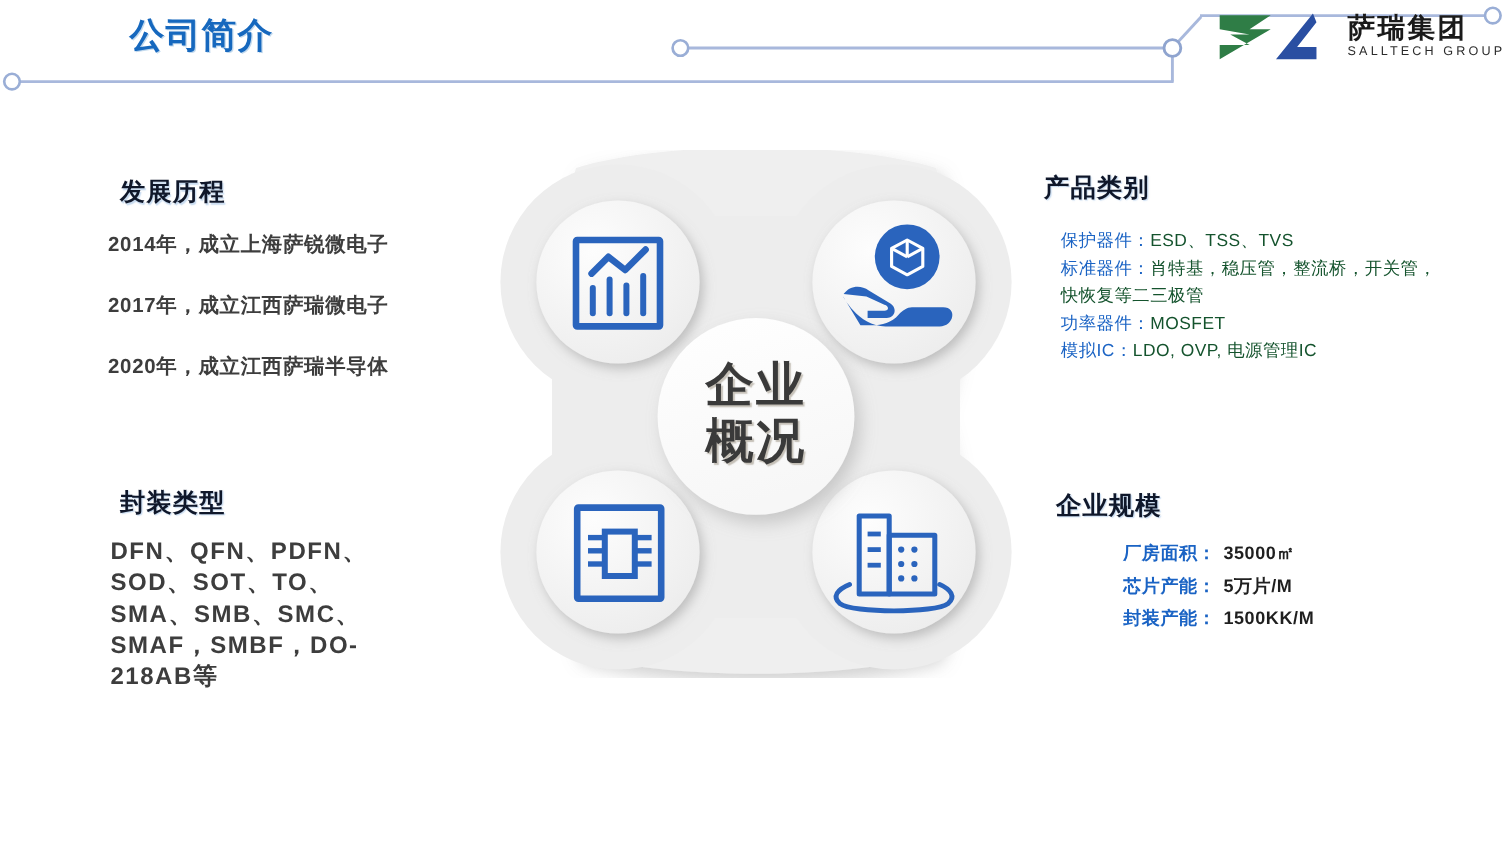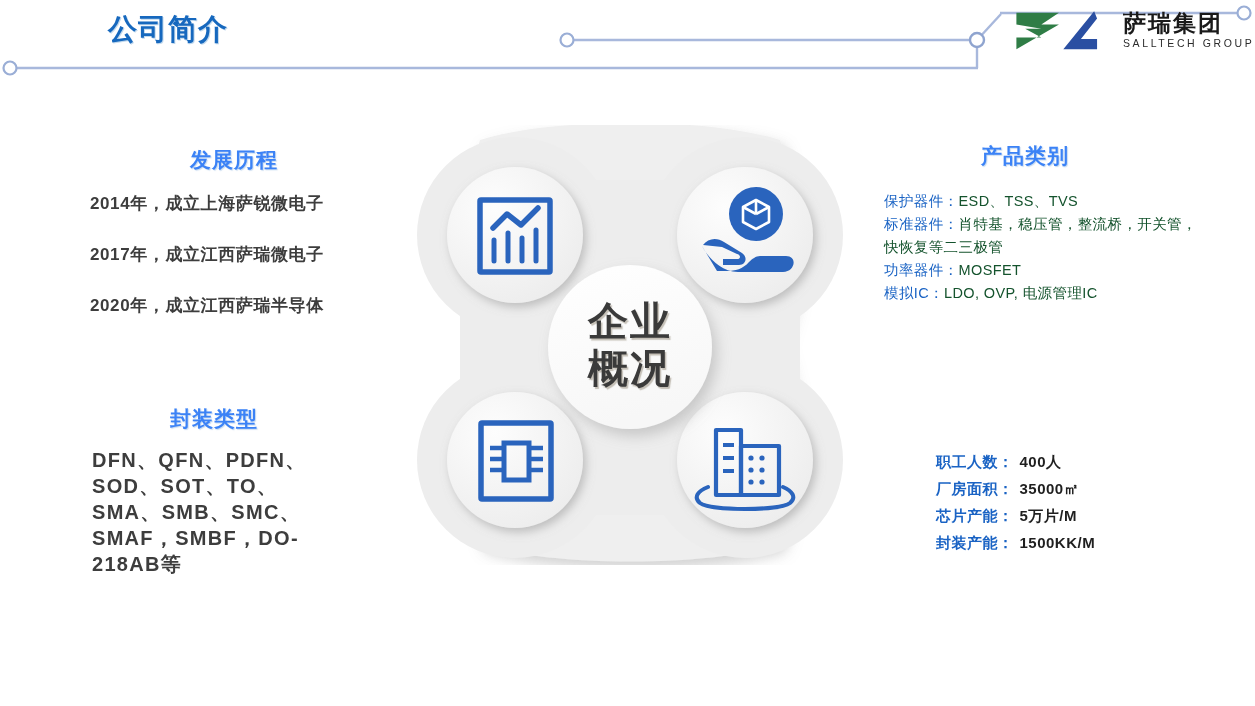--- a/index.html
+++ b/index.html
@@ -24,22 +24,22 @@
   
   .logo { position: absolute; left: 1012px; top: 8px; display: flex; align-items: center; gap: 23px; }
   .logo-mark { width: 88px; height: 46px; }
   .logo-text { display: flex; flex-direction: column; justify-content: center; }
   .logo-cn { font-size: 23px; font-weight: bold; color: #1a1a1a; letter-spacing: 2px; line-height: 1.05; }
   .logo-en { font-size: 10.5px; color: #2b2b2b; letter-spacing: 2.6px; line-height: 1.4; margin-top: 1px; }
 
   
   .sec-title {
     position: absolute;
-    font-size: 21px; font-weight: bold; color: #3b82f6;
-    text-align: center; letter-spacing: 1px;
+    font-size: 21px; font-weight: bold; color: #0f172a;
+    letter-spacing: 1px;
     text-shadow: 1px 1px 1px rgba(150,185,225,0.55);
   }
   .sec-body { position: absolute; color: #3b3b3b; }
 
   
   #dev-title { left: 100px; top: 146px; width: 268px; }
   #dev-body  { left: 90px;  top: 192px; width: 300px; }
   #dev-body .row {
     font-size: 17px; font-weight: bold; color: #3d3d3d;
     letter-spacing: 0.6px; margin-bottom: 28px; white-space: nowrap;
@@ -148,25 +148,22 @@
       <span class="lab">标准器件：</span><span class="val">肖特基，稳压管，整流桥，开关管，快恢复等二三极管</span>
     </div>
     <div class="line">
       <span class="lab">功率器件：</span><span class="val">MOSFET</span>
     </div>
     <div class="line">
       <span class="lab">模拟IC：</span><span class="val">LDO, OVP, 电源管理IC</span>
     </div>
   </div>
 
+  <div class="sec-title" id="scale-title">企业规模</div>
   <div class="sec-body" id="scale-body">
-    <div class="srow">
-      <span class="slab">职工人数：</span>
-      <span class="sval">400人</span>
-    </div>
     <div class="srow">
       <span class="slab">厂房面积：</span>
       <span class="sval">35000㎡</span>
     </div>
     <div class="srow">
       <span class="slab">芯片产能：</span>
       <span class="sval">5万片/M</span>
     </div>
     <div class="srow">
       <span class="slab">封装产能：</span>

